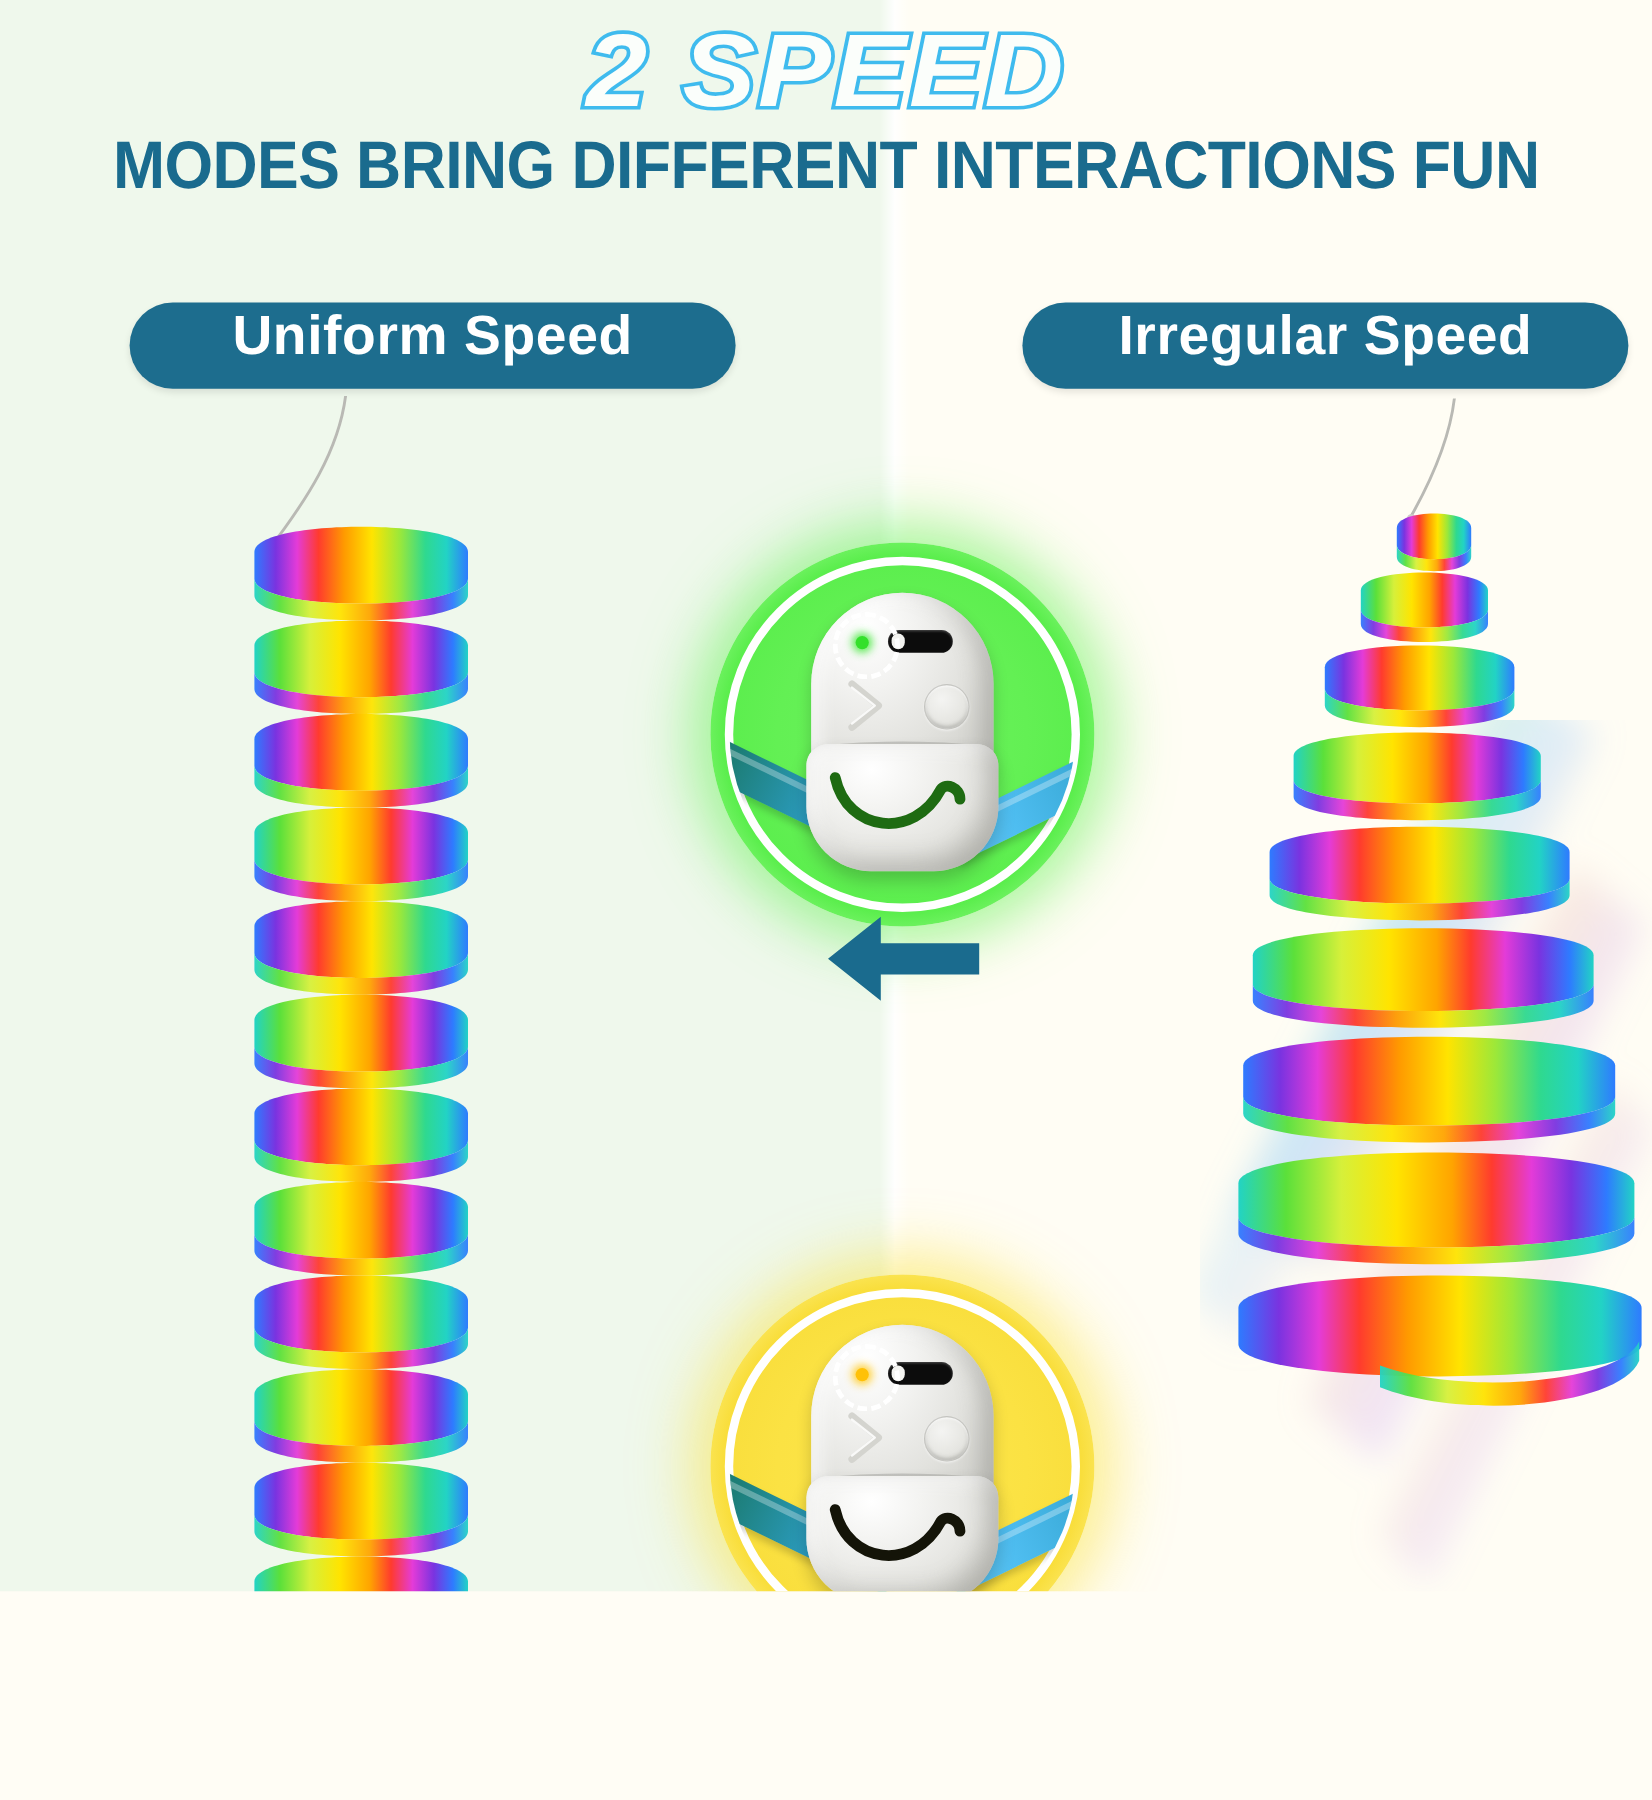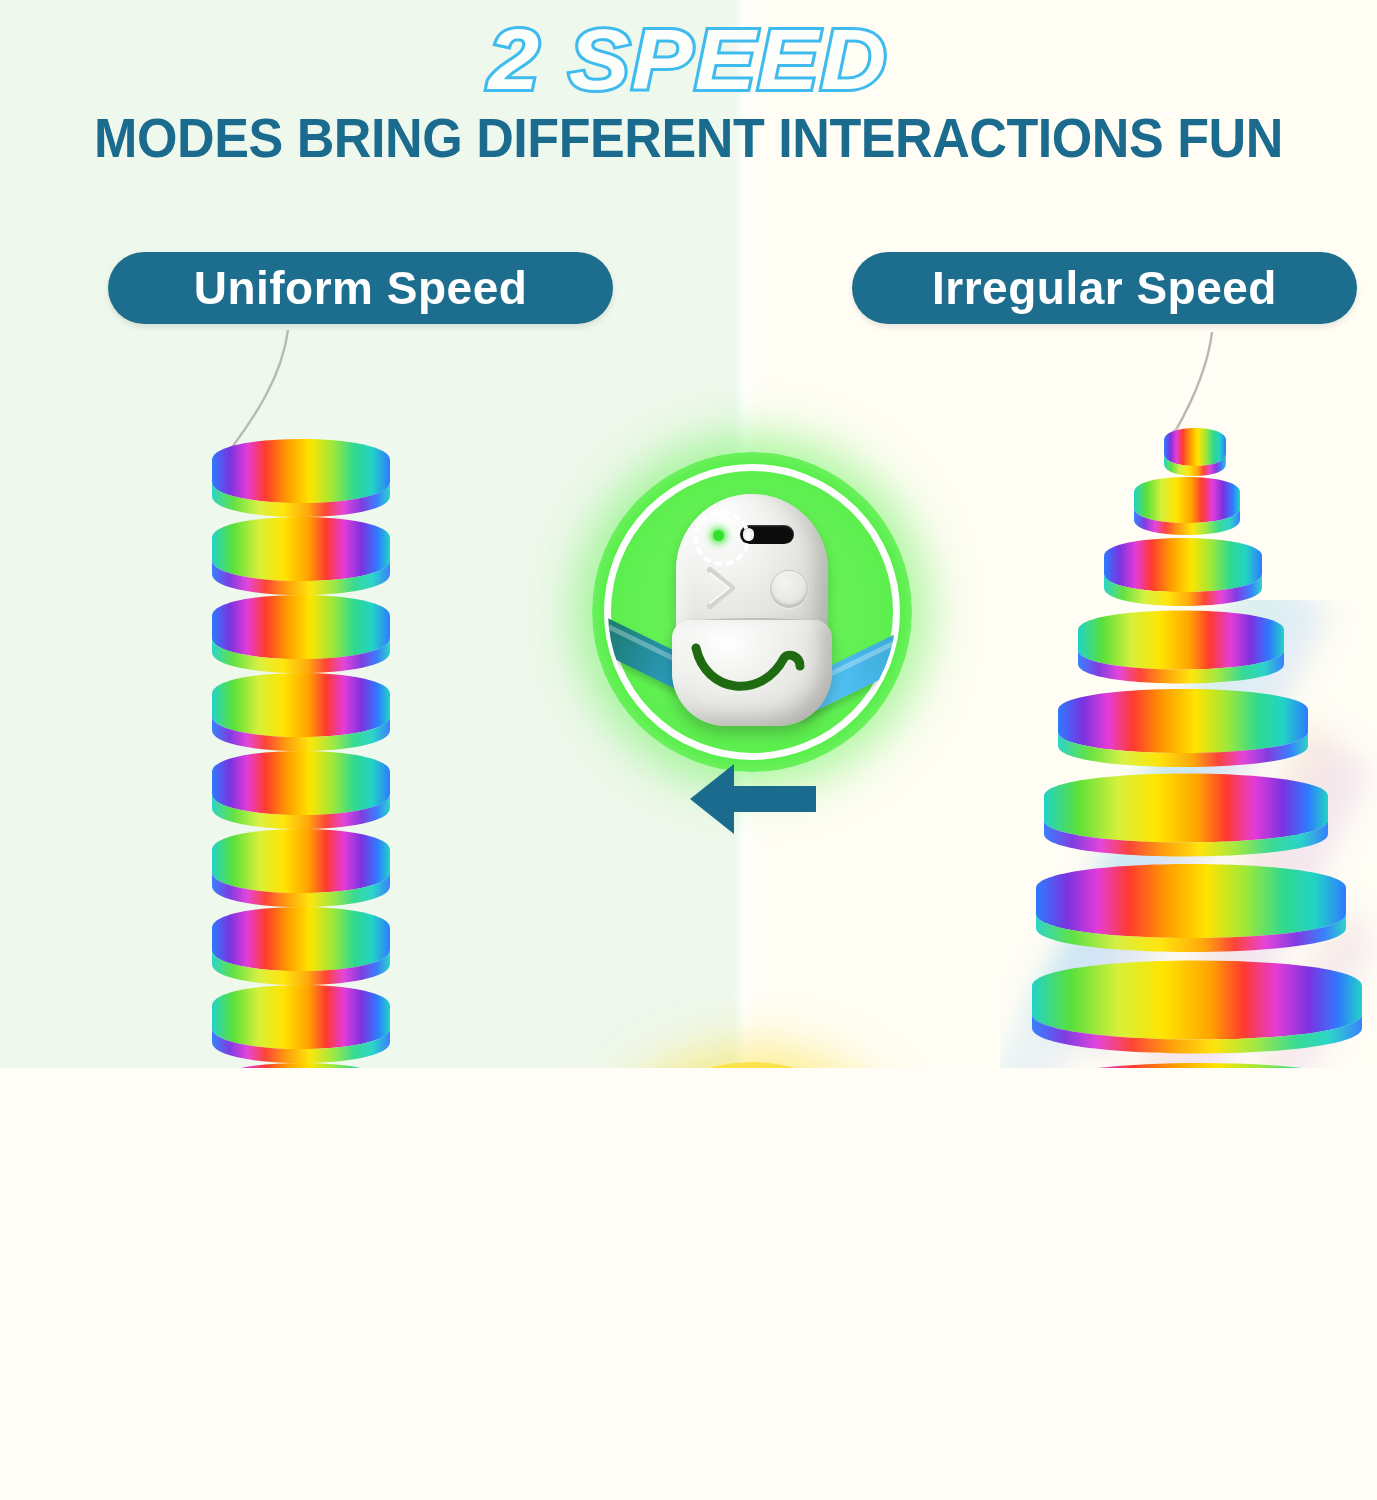--- a/index.html
+++ b/index.html
@@ -3,21 +3,21 @@
 <meta charset="utf-8">
 <style>
   html,body{margin:0;padding:0;}
   body{
     width:1377px;height:1500px;
     font-family:"Liberation Sans", sans-serif;
     overflow:hidden;
     background:#FFFDF5;
   }
   #stage{
-    position:relative;width:1377px;height:1068px;overflow:hidden;
+    position:relative;width:1377px;height:1326px;overflow:hidden;
   }
   
   .bg-left{
     position:absolute;left:0;top:0;width:745px;height:1500px;
     background:#EFF8EC;
   }
   .bg-right{
     position:absolute;left:745px;top:0;width:632px;height:1500px;
     background:#FFFDF4;
   }
@@ -49,21 +49,21 @@
     color:#1A6B8E;
     letter-spacing:-0.5px;
     transform:scaleX(0.93);
     white-space:nowrap;
   }
 
   
   .pill{
     position:absolute;height:72px;border-radius:36px;
     background:#1D6D8E;
-    display:flex;align-items:center;justify-content:center;
+    display:flex;justify-content:center;
     color:#FFFFFF;
     font-size:46px;font-weight:800;
     letter-spacing:0.5px;
     box-shadow:0 3px 6px rgba(0,0,0,.10);
   }
   .pill-left{left:108px;top:252px;width:505px;}
   .pill-right{left:852px;top:252px;width:505px;}
 
   
   .thread{position:absolute;}

